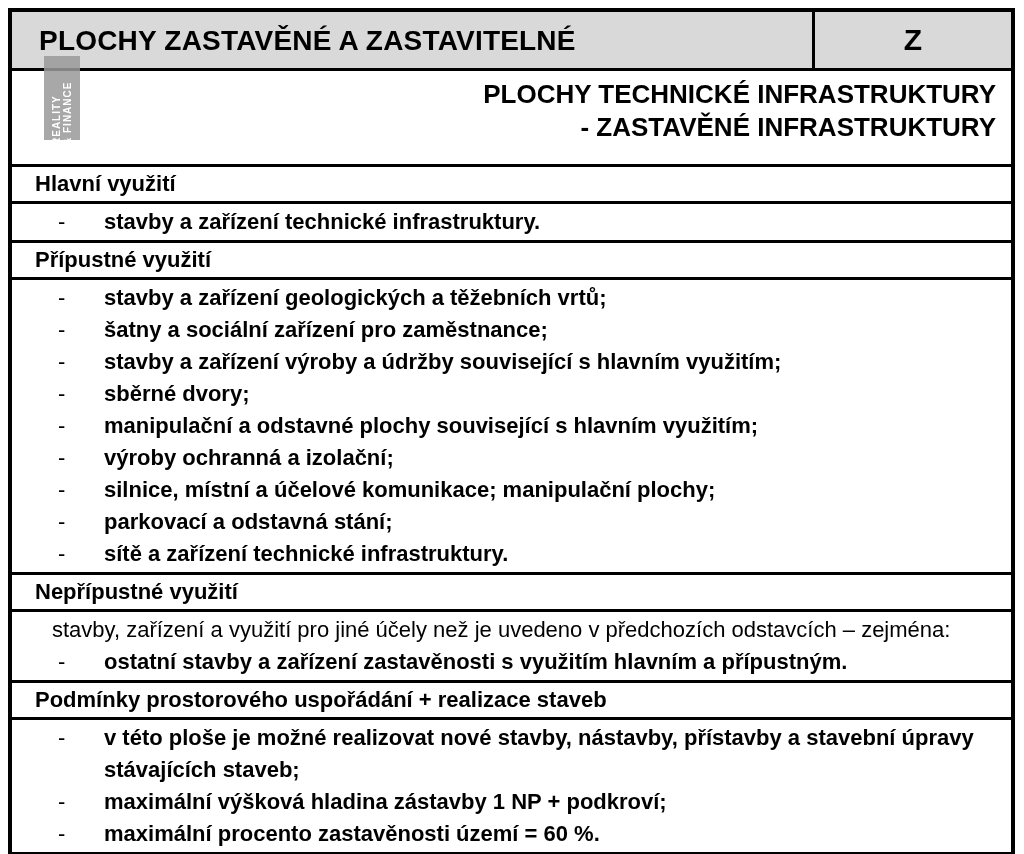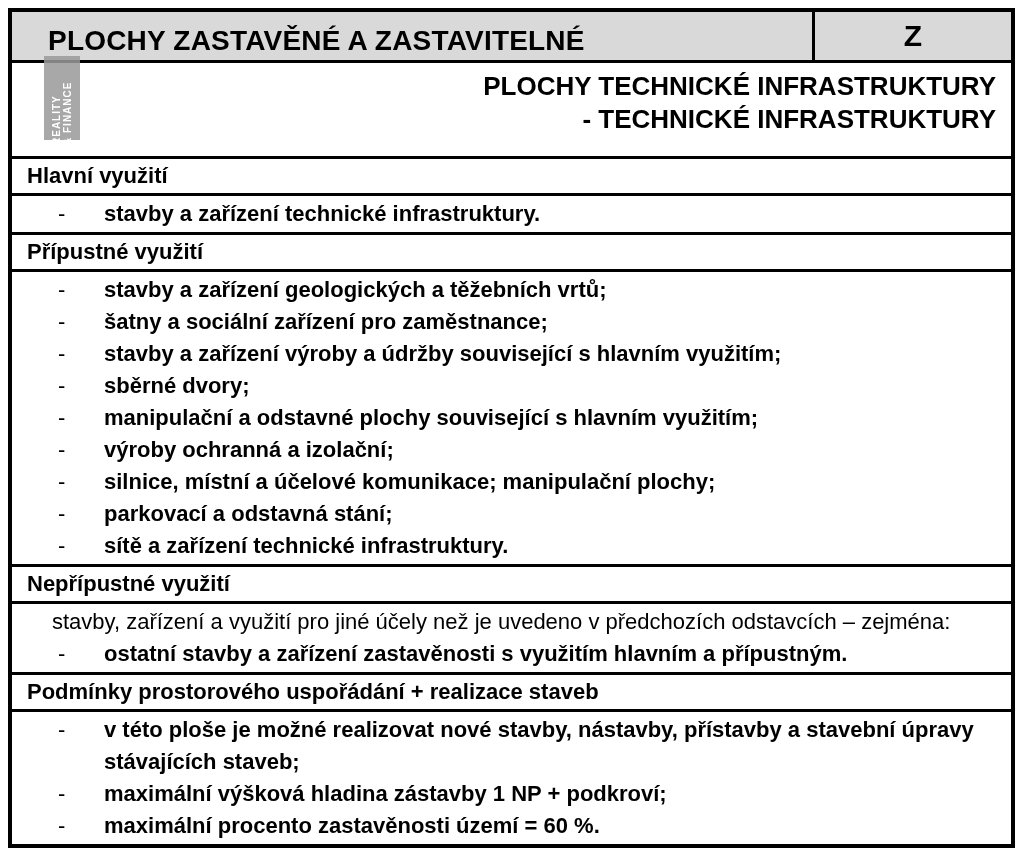--- a/index.html
+++ b/index.html
@@ -8,21 +8,21 @@
   }
   *{ box-sizing:border-box; margin:0; padding:0; }
   html,body{ width:1024px; height:854px; background:#ffffff;
     font-family:"Liberation Sans", sans-serif; color:#000; overflow:hidden; }
   .doc-table{
     position:absolute; left:8px; top:8px; width:1007px;
     border:4px solid var(--border); background:#fff;
   }
   
   .row{ display:flex; border-bottom:3px solid var(--border); }
-  .row-category{ background:var(--header-bg); height:51px;padding-left:9px; }
+  .row-category{ background:var(--header-bg); height:59px; }
   .category-title{
     flex:1; font-weight:bold; font-size:28px; letter-spacing:.2px;
     padding:13px 0 0 27px; white-space:nowrap; overflow:hidden;
   }
   .code-cell{
     width:199px; border-left:3px solid var(--border);
     display:flex; align-items:center; justify-content:center;
     font-weight:bold;
   }
   .row-category .code-cell{ font-size:30px; }
@@ -53,21 +53,21 @@
     font-size:112px; font-weight:bold; line-height:118px;
     letter-spacing:-4px; margin-left:2px;
     background:linear-gradient(135deg,#b8b8b8 0%,#8d8d8d 45%,#5f5f5f 100%);
     -webkit-background-clip:text; background-clip:text;
     color:#8a8a8a; -webkit-text-fill-color:transparent;
   }
   
   .sec-heading{
     border-bottom:3px solid var(--border);
     font-weight:bold; font-size:22px;
-    padding:3px 10px 4px 15px; line-height:27px;
+    padding:3px 10px 4px 23px; line-height:27px;
   }
   .sec-content{
     border-bottom:3px solid var(--border);
     padding:2px 34px 2px 0; font-size:22px;
   }
   .sec-content:last-child{ border-bottom:none; }
   .intro{ line-height:32px;margin-left:40px; }
   .bullet{ display:flex; line-height:32px; }
   .bullet .dash{
     flex:0 0 46px; margin-left:46px; text-align:left;
@@ -82,21 +82,21 @@
   <div class="row row-category">
     <div class="category-title">PLOCHY ZASTAVĚNÉ A ZASTAVITELNÉ</div>
     <div class="code-cell">
       <span>Z</span>
     </div>
   </div>
 
   <div class="row row-type">
     <div class="type-title">
       <div>PLOCHY TECHNICKÉ INFRASTRUKTURY</div>
-      <div>- TECHNICKÉ INFRASTRUKTURY</div>
+      <div>- ZASTAVĚNÉ INFRASTRUKTURY</div>
     </div>
   </div>
 
   <div id="sections">
       <div class="sec-heading">Hlavní využití</div>
       <div class="sec-content">
         <div class="bullet">
           <span class="dash">-</span>
           <span class="btext">stavby a zařízení technické infrastruktury.</span>
         </div>

